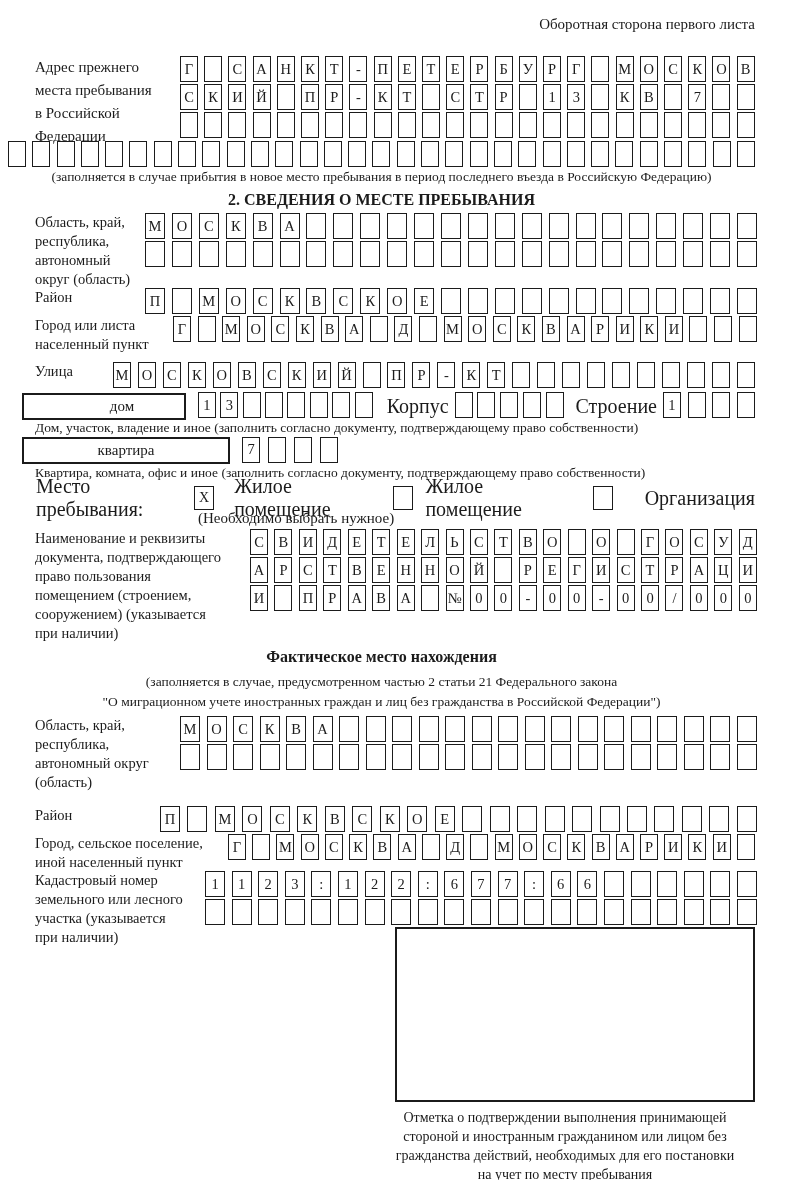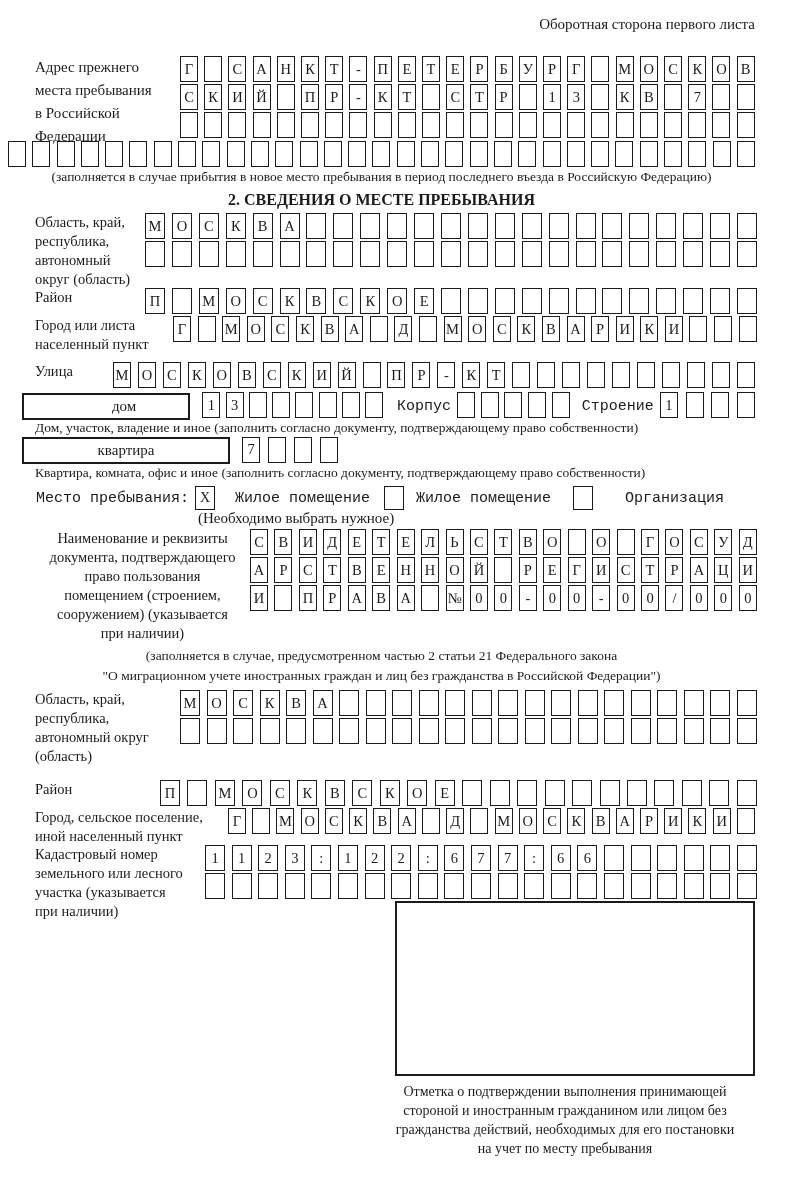--- a/index.html
+++ b/index.html
@@ -13,21 +13,21 @@
   .lbl{font-size:15px;line-height:23px;white-space:pre-line;padding-left:27px;box-sizing:border-box;flex:none;}
   .lbl.small{font-size:14.5px;line-height:19px;}
   .rows{flex:none;}
   .cells{display:flex;justify-content:space-between;height:26px;margin-bottom:2px;}
   .cell{box-sizing:border-box;width:18px;height:26px;border:1.5px solid #1b1b1b;
         display:flex;align-items:center;justify-content:center;font-size:14.5px;background:#fff;}
   .w20 .cell{width:20px;}
   .caption{font-size:13.5px;padding-left:27px;}
   .fbox{box-sizing:border-box;border:2px solid #1b1b1b;display:flex;align-items:center;justify-content:center;font-size:15px;height:27px;}
   .chk{box-sizing:border-box;width:20px;height:24px;border:1.5px solid #1b1b1b;display:flex;align-items:center;justify-content:center;font-size:14px;flex:none;}
-  .inline{display:flex;align-items:center;font-size:15px;font-family:Liberation Mono, monospace;}
+  .inline{display:flex;align-items:center;font-size:20px;}
   .stamp-box{box-sizing:border-box;border:2px solid #1b1b1b;background:#fff;}
   .stamp-caption{font-size:14px;line-height:19px;text-align:center;white-space:pre-line;}
 </style>
 </head>
 <body>
 
 <div class="page">
 
   <div class="top-note">Оборотная сторона первого листа</div>
 
@@ -359,21 +359,21 @@
     <div class="chk" style="margin-left:6px;">X</div>
     <div class="inline" style="margin-left:20px;">Жилое помещение</div>
     <div class="chk" style="margin-left:14px;"></div>
     <div class="inline" style="margin-left:12px;">Жилое помещение</div>
     <div class="chk" style="margin-left:22px;"></div>
     <div class="inline" style="margin-left:32px;">Организация</div>
   </div>
   <div style="height:18px;font-size:15px;padding-left:190px;">(Необходимо выбрать нужное)</div>
 
   <div class="sec" style="margin-top:1px;height:119px;">
-    <div class="lbl small" style="width:242px;text-align:center;">Наименование и реквизиты
+    <div class="lbl small" style="width:242px;">Наименование и реквизиты
 документа, подтверждающего
 право пользования
 помещением (строением,
 сооружением) (указывается
 при наличии)</div>
     <div class="rows" style="width:507px;">
       <div class="cells">
           <div class="cell">С</div>
           <div class="cell">В</div>
           <div class="cell">И</div>
@@ -438,20 +438,21 @@
           <div class="cell">0</div>
           <div class="cell">0</div>
           <div class="cell">/</div>
           <div class="cell">0</div>
           <div class="cell">0</div>
           <div class="cell">0</div>
         </div>
     </div>
   </div>
 
+  <div class="h2" style="height:26px;">Фактическое место нахождения</div>
   <div class="note" style="height:20px;">(заполняется в случае, предусмотренном частью 2 статьи 21 Федерального закона</div>
   <div class="note" style="height:22px;">"О миграционном учете иностранных граждан и лиц без гражданства в Российской Федерации")</div>
 
   <div class="sec" style="height:90px;">
     <div class="lbl small" style="width:172px;">Область, край,
 республика,
 автономный округ
 (область)</div>
     <div class="rows w20" style="width:577px;">
       <div class="cells">

